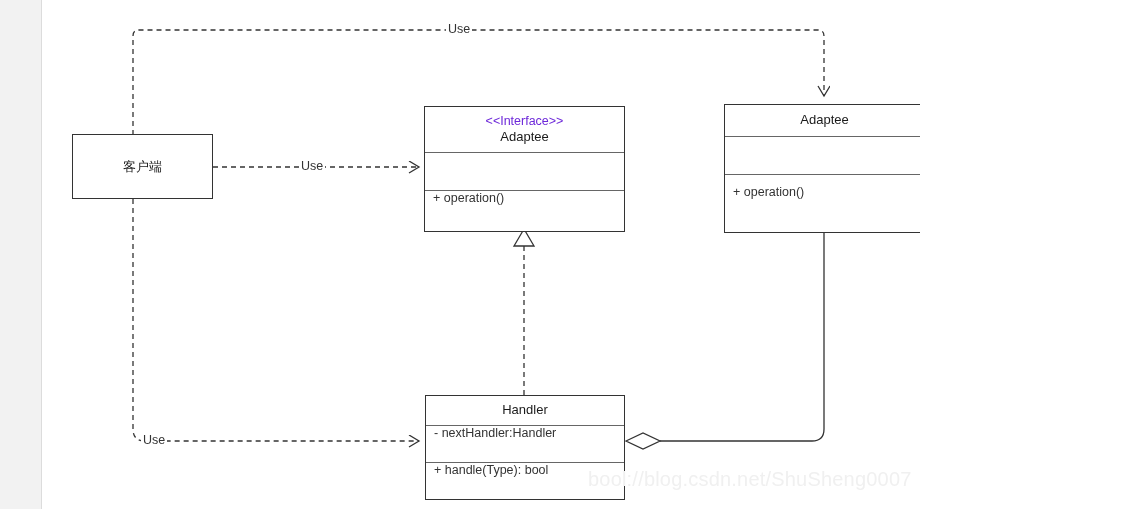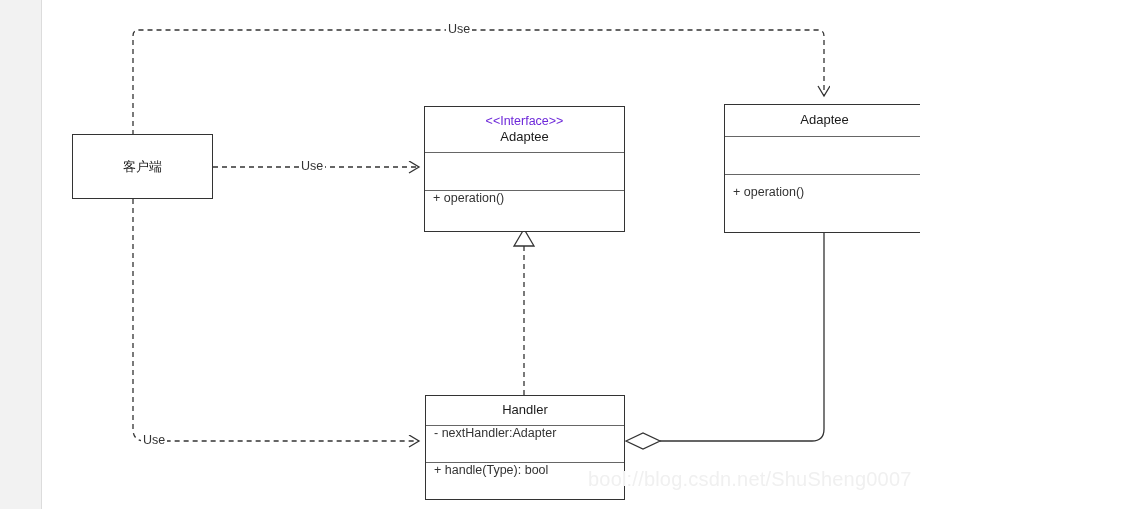--- a/index.html
+++ b/index.html
@@ -188,21 +188,21 @@
       <div class="member" style="align-self:flex-start; margin-top:10px;">+ operation()</div>
     </div>
   </div>
 
   <div class="umlbox" style="left:425px; top:395px; width:200px; height:105px;">
     <div class="cellcenter" style="height:29px;">
       <div class="boxtitle">Handler</div>
     </div>
     <div class="sep"></div>
     <div class="cell" style="height:36px;">
-      <div class="member">- nextHandler:Adapter</div>
+      <div class="member">- nextHandler:Handler</div>
     </div>
     <div class="sep"></div>
     <div class="cell" style="height:36px;">
       <div class="member">+ handle(Type): bool</div>
     </div>
   </div>
 
   <div id="watermark">bool://blog.csdn.net/ShuSheng0007</div>
 
 </div>

